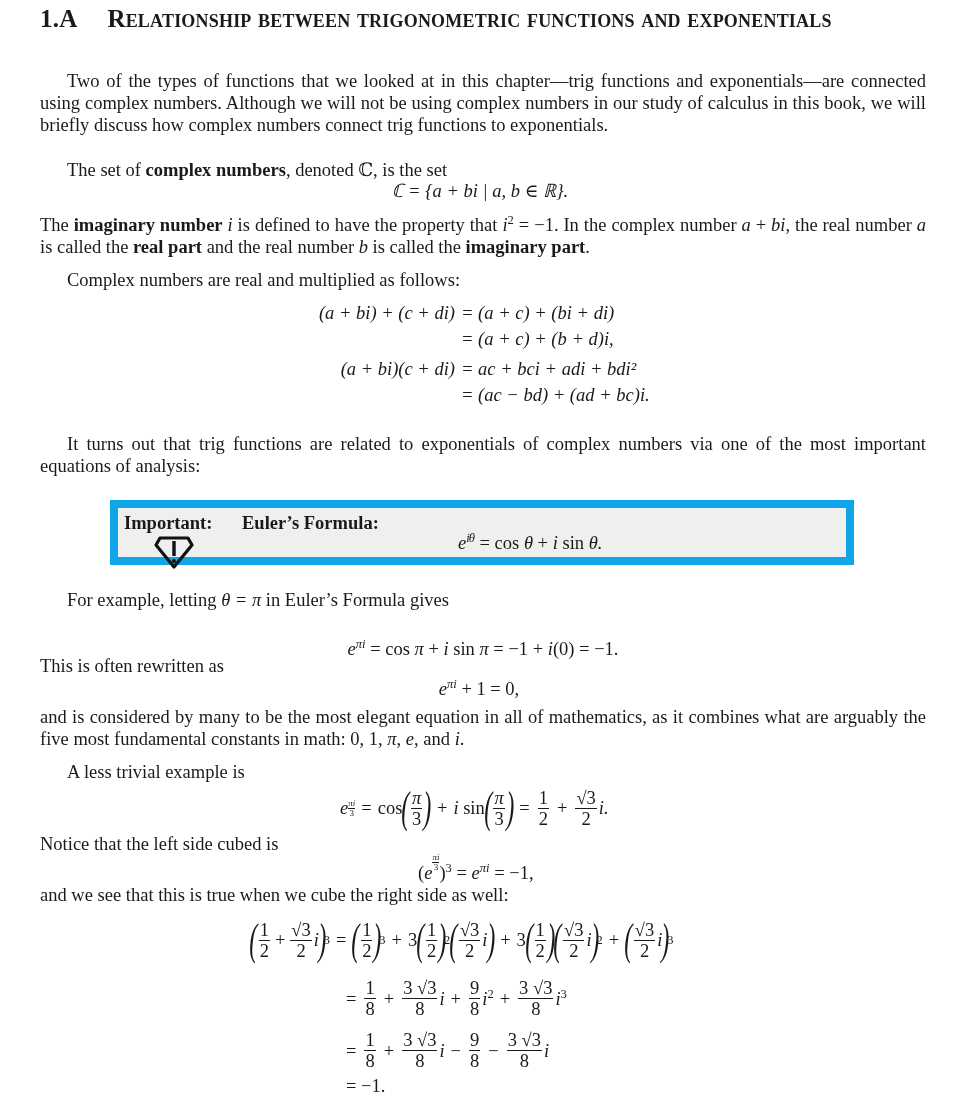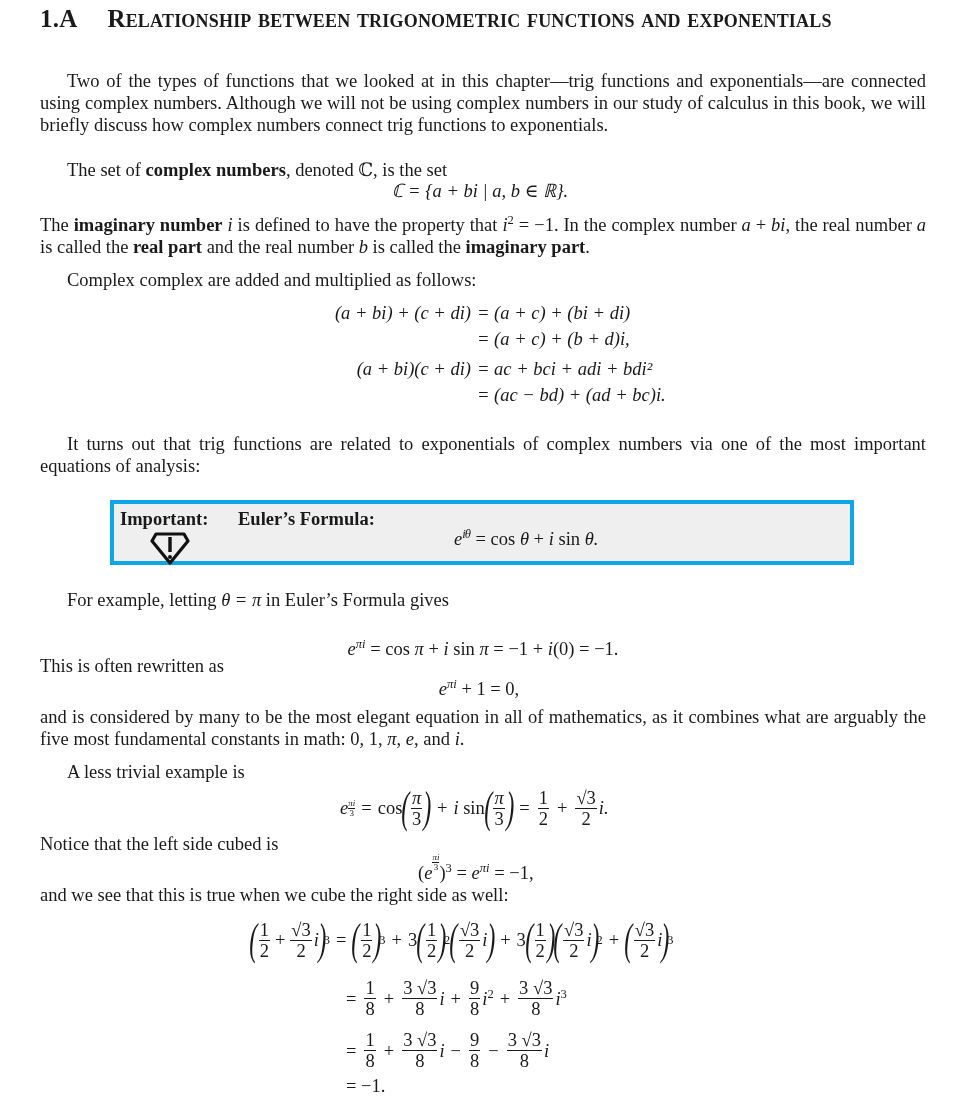--- a/index.html
+++ b/index.html
@@ -23,21 +23,21 @@
   .up { font-style: normal; }
 
   
   .align { position: absolute; white-space: nowrap; }
   .align .lhs { position: absolute; right: 0; text-align: right; }
   .align .rhs { position: absolute; left: 0; }
 
   
   .imp-box {
     left: 110px; top: 500px; width: 744px; height: 65px;
-    background: #efefef; border: 4px solid #0ea5e9;
+    background: #efefef; border: 8px solid #0ea5e9;
     box-sizing: border-box;
   }
   .imp-label { left: 6px; top: 4px; font-weight: bold; }
   .imp-title { left: 124px; top: 4px; font-weight: bold; }
   .imp-icon { left: 36px; top: 27px; width: 40px; height: 34px; }
   .imp-formula { left: 340px; top: 24px; white-space: nowrap; }
 
   
   .frac { display: inline-block; vertical-align: middle; text-align: center; margin: 0 2px; }
   .frac > span { display: block; line-height: 20px; padding: 0 1px; }
@@ -59,23 +59,23 @@
 </div>
 
 <div class="abs para indent" style="top:70px;">Two of the types of functions that we looked at in this chapter—trig functions and exponentials—are connected using complex numbers. Although we will not be using complex numbers in our study of calculus in this book, we will briefly discuss how complex numbers connect trig functions to exponentials.</div>
 
 <div class="abs para indent" style="top:147px;margin-top:12px;"><span>The set of </span><b>complex numbers</b><span>, denoted ℂ, is the set</span></div>
 
 <div class="abs center m" style="top:180px;">ℂ = {a + bi | a, b ∈ ℝ}.</div>
 
 <div class="abs para" style="top:214px;"><span>The </span><b>imaginary number</b> <i>i</i><span> is defined to have the property that </span><i><span>i</span><sup class="up">2</sup></i><span> = −1.  In the complex number </span><i><span>a</span> <span class="up">+</span> <span>b</span><span>i</span></i><span>, the real number </span><i>a</i><span> is called the </span><b>real part</b><span> and the real number </span><i>b</i><span> is called the </span><b>imaginary part</b><span>.</span></div>
 
-<div class="abs para indent" style="top:269px;">Complex complex are added and multiplied as follows:</div>
-
-<div class="align" style="left:16px; top:302px; width:772px; height:110px;">
+<div class="abs para indent" style="top:269px;">Complex numbers are real and multiplied as follows:</div>
+
+<div class="align" style="left:0; top:302px; width:772px; height:110px;">
   <div style="position:absolute; left:455px; top:0;">
     <div class="lhs m" style="top:0;">(a + bi) + (c + di)</div>
     <div class="rhs m" style="top:0; left:6px;">= (a + c) + (bi + di)</div>
     <div class="rhs m" style="top:26px; left:6px;">= (a + c) + (b + d)i,</div>
     <div class="lhs m" style="top:56px;">(a + bi)(c + di)</div>
     <div class="rhs m" style="top:56px; left:6px;">= ac + bci + adi + bdi²</div>
     <div class="rhs m" style="top:82px; left:6px;">= (ac − bd) + (ad + bc)i.</div>
   </div>
 </div>
 

